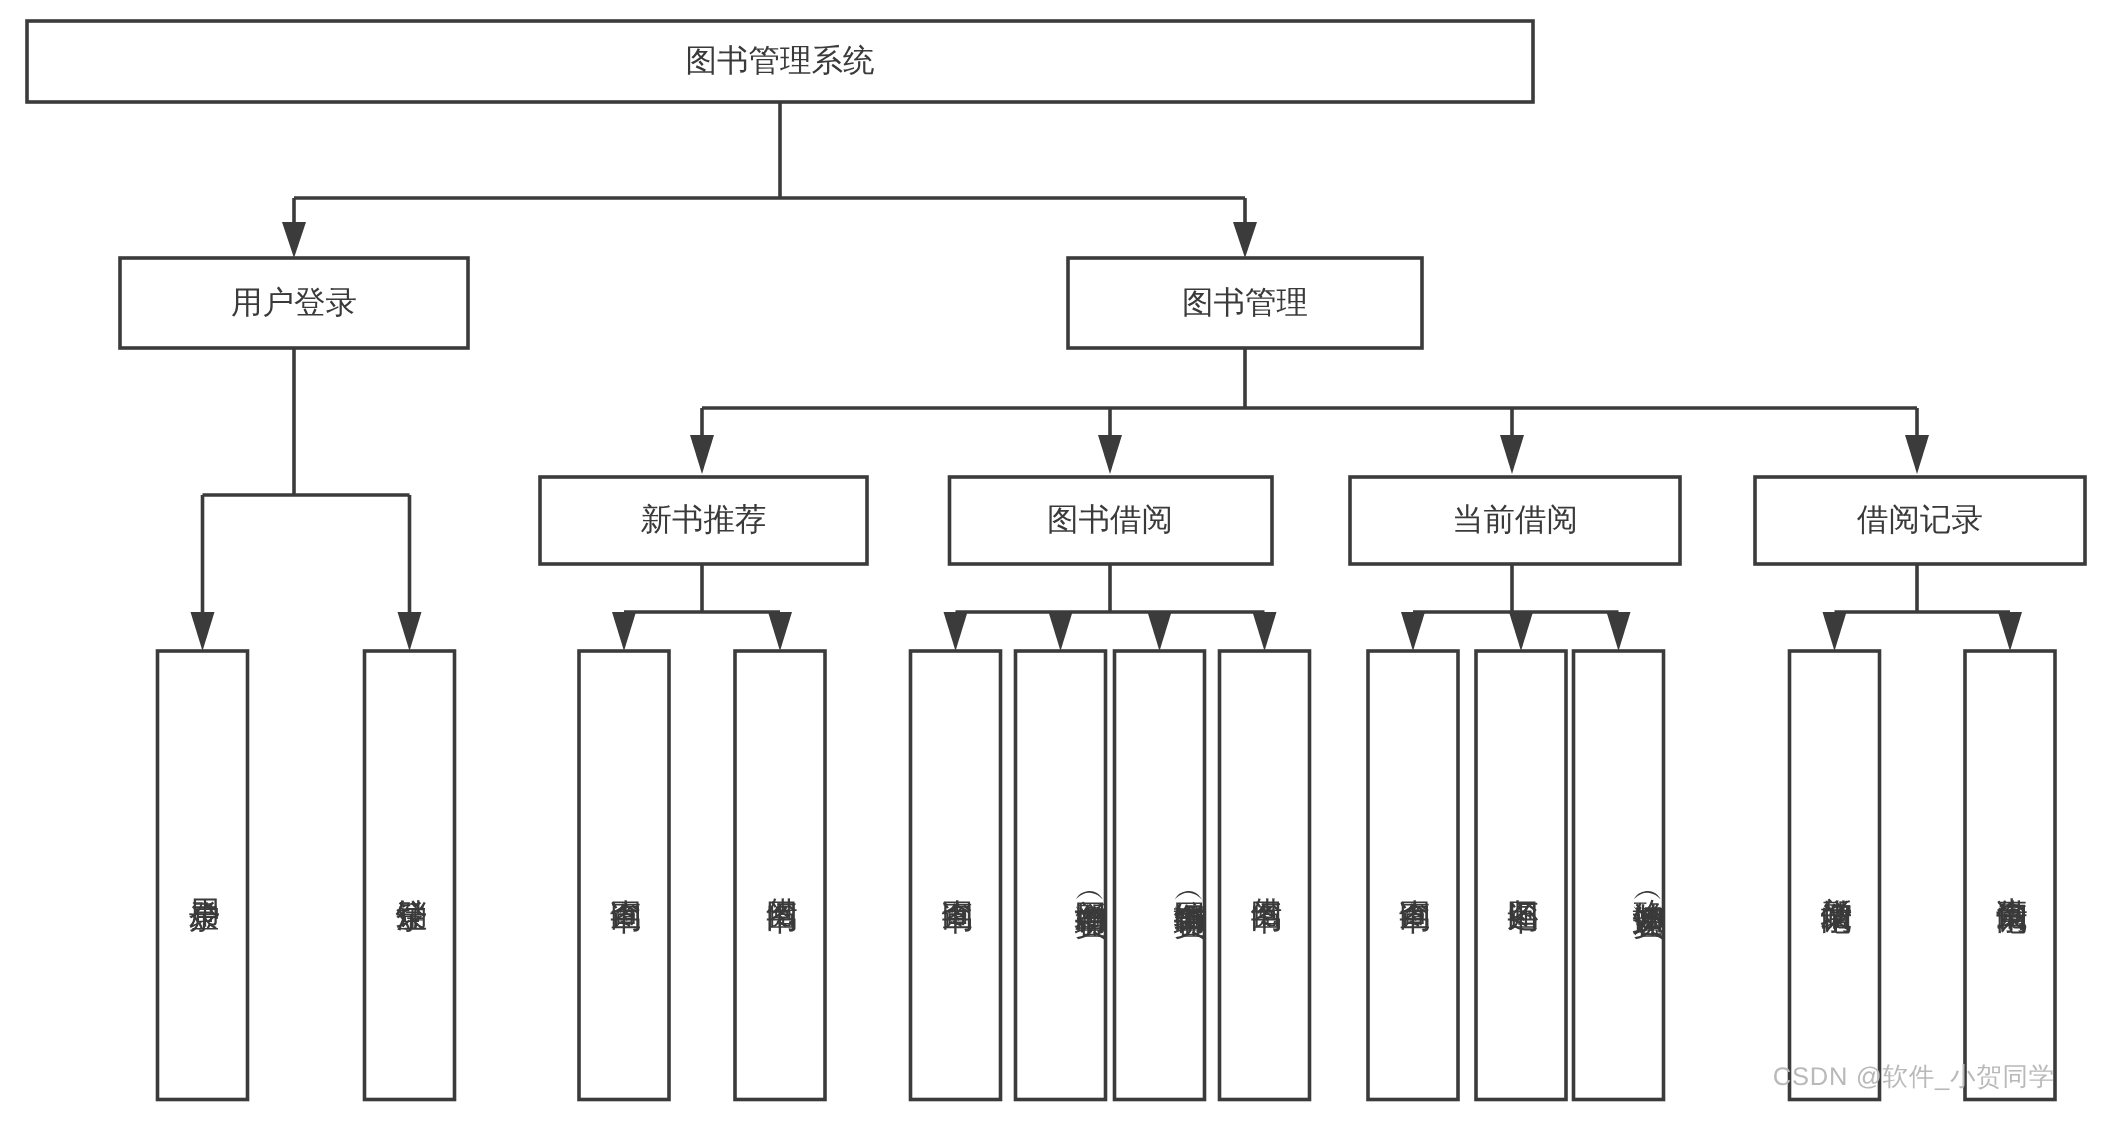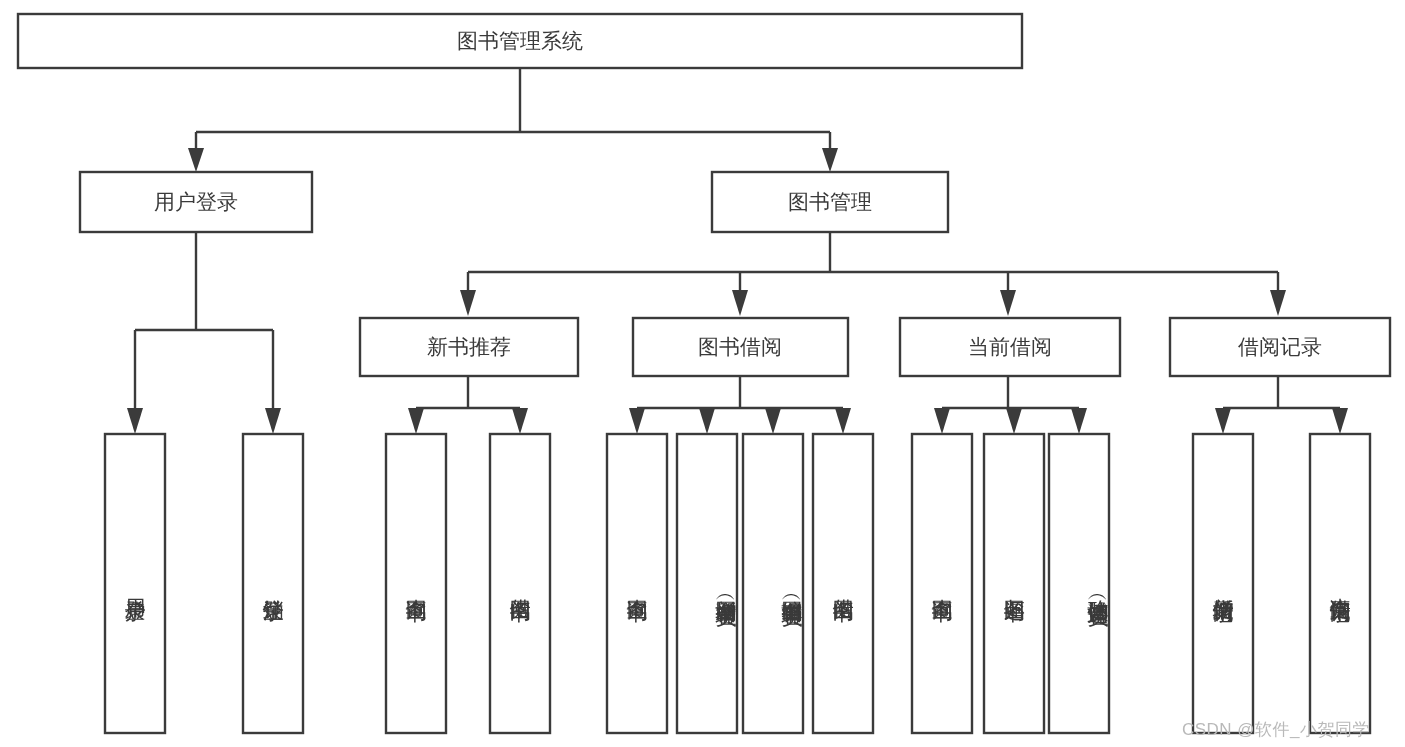--- a/index.html
+++ b/index.html
@@ -59,21 +59,21 @@
     line-height: 1.08;
     writing-mode: vertical-rl;
     text-orientation: upright;
     white-space: nowrap;
     letter-spacing: 1px;
     pointer-events: none;
   }
   .watermark {
     position: absolute;
     right: 10px;
-    bottom: 6px;
+    bottom: 18px;
     color: #b9b9b9;
     font-size: 17px;
     font-family: "Liberation Sans", "DejaVu Sans", sans-serif;
     white-space: nowrap;
     letter-spacing: 0.5px;
     margin-left: 45px;
   }
 </style>
 </head>
 <body>

